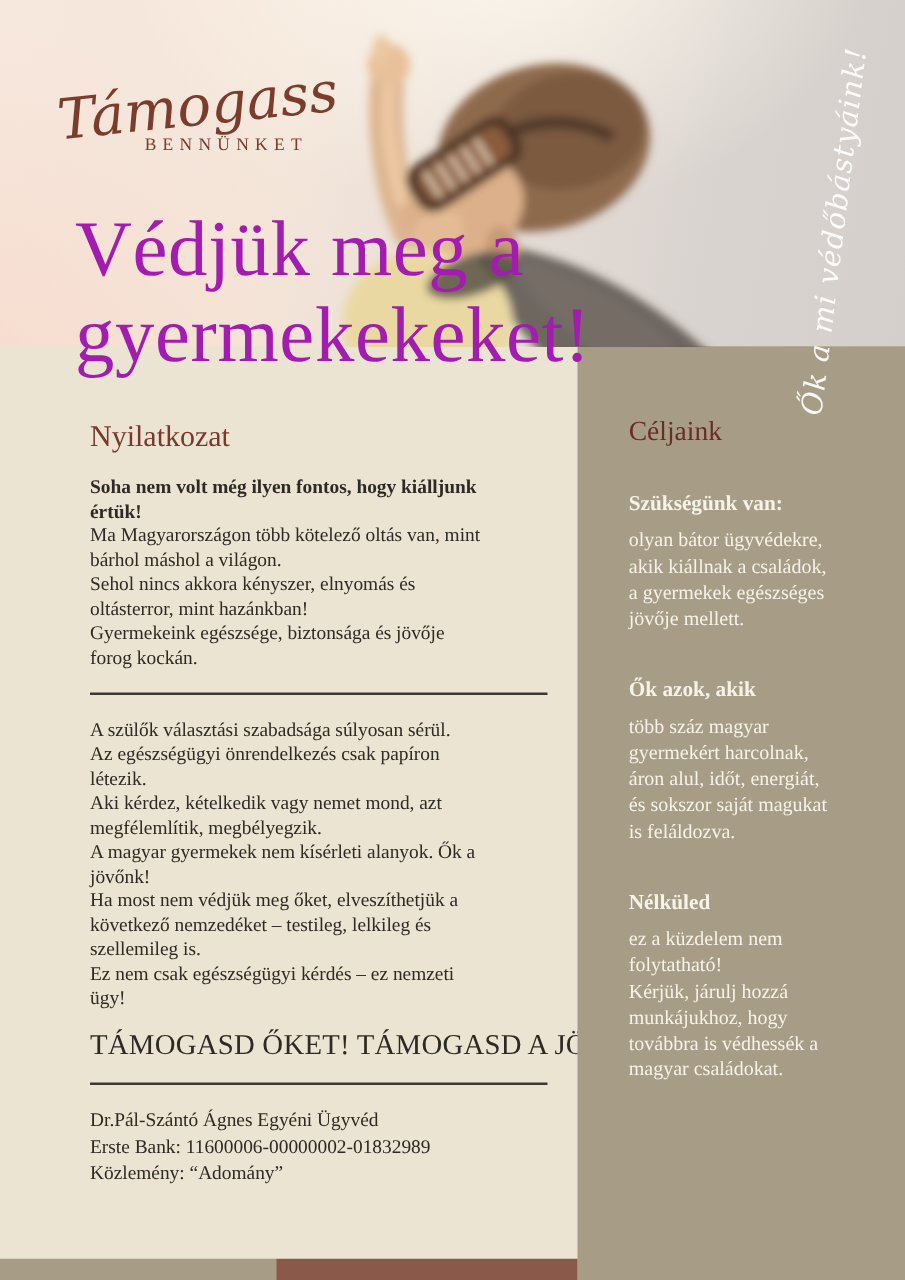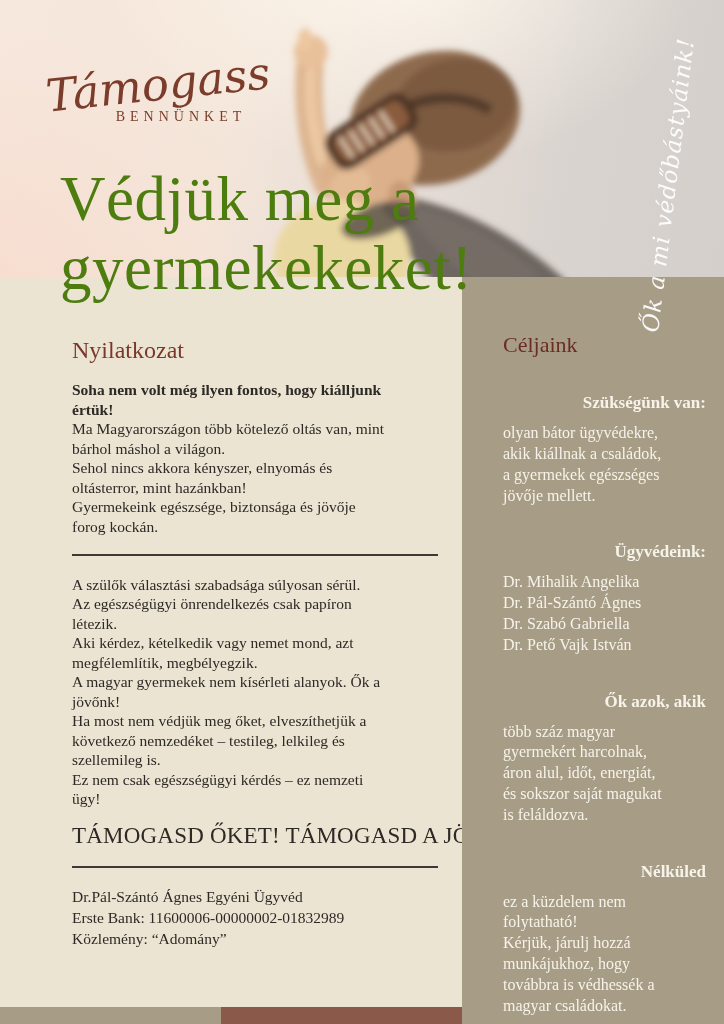--- a/index.html
+++ b/index.html
@@ -35,21 +35,21 @@
 
   .tagline {
     position:absolute; left:518px; top:172px; width:300px; text-align:center;
     transform:rotate(-83deg); transform-origin:center;
     color:rgba(255,255,255,0.93); font-style:italic; font-size:23px; letter-spacing:1px;
     z-index:6; font-family:"DejaVu Serif", serif; white-space:nowrap;
   }
 
   .title {
     position:absolute; left:60px; top:165px; z-index:6;
-    color:#4d7c0f; font-size:63px; line-height:1.09; letter-spacing:0.5px;
+    color:#a21caf; font-size:63px; line-height:1.09; letter-spacing:0.5px;
     font-family:"Liberation Serif", serif;
   }
 
   
   .panel-left {
     position:absolute; left:0; top:277px; width:462px; height:730px;
     background:#ebe4d3; box-sizing:border-box; padding:60px 24px 0 72px;
     color:#2d2925; z-index:2;
   }
   .left-h {
@@ -62,21 +62,21 @@
   .footer-block { margin-top:2px; font-size:15.5px; line-height:1.35; white-space:pre-line; }
 
   
   .panel-right {
     position:absolute; left:462px; top:277px; width:262px; height:843px;
     background:#a79d87; box-sizing:border-box; padding:56px 18px 0 41px;
     color:#f7f3ea; z-index:2;
   }
   .right-h { color:#6b2d21; font-size:22px; font-weight:normal; margin:0; line-height:1.1; }
   .group { margin-top:36px; }
-  .group-title { font-weight:bold; font-size:17px; margin:0 0 10px 0;text-align:right; }
+  .group-title { font-weight:bold; font-size:17px; margin:0 0 10px 0; }
   .group-body { font-size:16px; line-height:1.3; white-space:pre-line; margin:0; }
 
   
   .bar { position:absolute; top:1007px; height:17px; z-index:3; }
   .bar-taupe { left:0; width:221px; background:#a79d87; }
   .bar-maroon { left:221px; width:241px; background:#8a594a; }
 </style>
 </head>
 <body>
 
@@ -179,27 +179,20 @@
     <h2 class="right-h">Céljaink</h2>
 
     <div class="group">
       <p class="group-title">Szükségünk van:</p>
       <p class="group-body">olyan bátor ügyvédekre,
 akik kiállnak a családok,
 a gyermekek egészséges
 jövője mellett.</p>
     </div>
     <div class="group">
-      <p class="group-title">Ügyvédeink:</p>
-      <p class="group-body">Dr. Mihalik Angelika
-Dr. Pál-Szántó Ágnes
-Dr. Szabó Gabriella
-Dr. Pető Vajk István</p>
-    </div>
-    <div class="group">
       <p class="group-title">Ők azok, akik</p>
       <p class="group-body">több száz magyar
 gyermekért harcolnak,
 áron alul, időt, energiát,
 és sokszor saját magukat
 is feláldozva.</p>
     </div>
     <div class="group">
       <p class="group-title">Nélküled</p>
       <p class="group-body">ez a küzdelem nem

